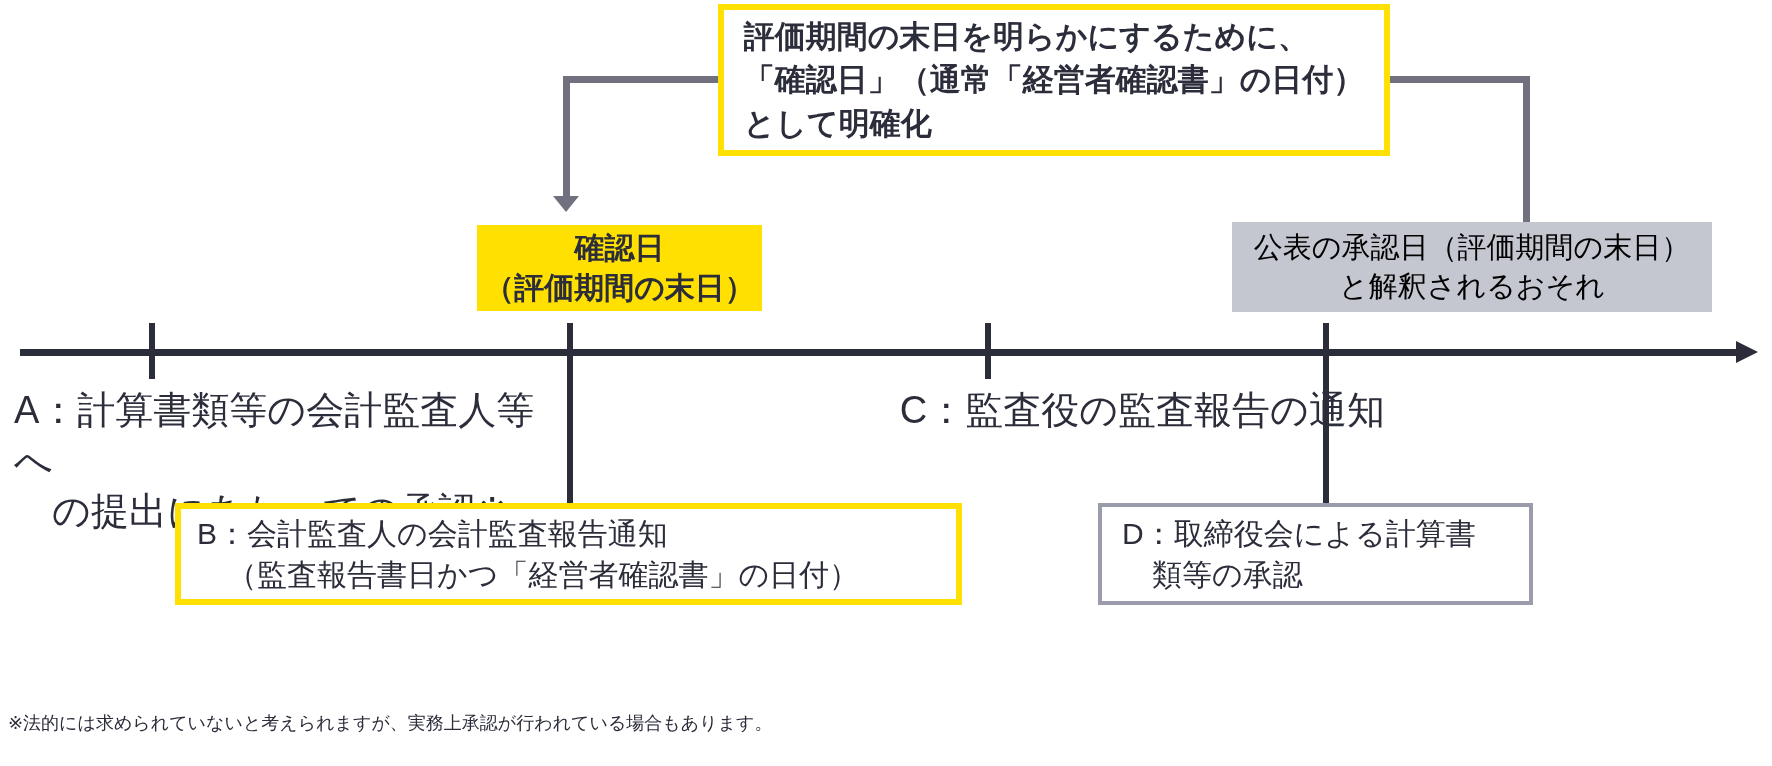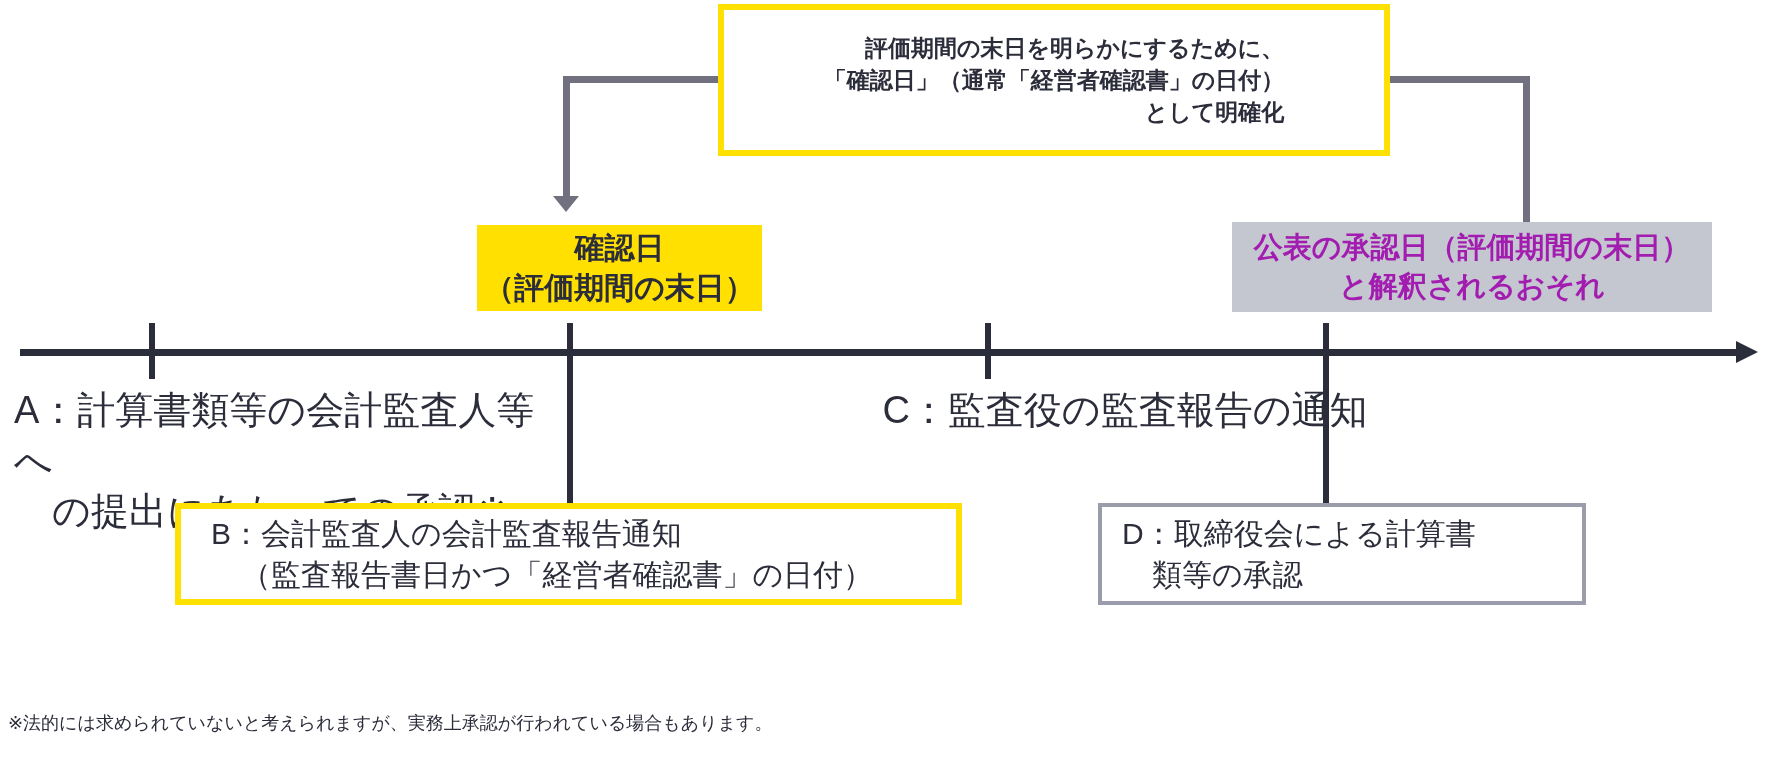--- a/index.html
+++ b/index.html
@@ -30,24 +30,24 @@
     height: 152px;
     border: 6px solid #ffe000;
     background: #ffffff;
     box-sizing: border-box;
     display: flex;
     align-items: center;
     justify-content: center;
     z-index: 6;
   }
   .callout-top .txt {
-    font-size: 23px;
+    font-size: 31px;
     font-weight: bold;
     line-height: 1.40;
-    text-align: right;
+    text-align: left;
     color: #2b2d3a;
     letter-spacing: 0px;
     white-space: pre-line;
   }
 
   
   .box-yellow {
     left: 477px;
     top: 225px;
     width: 285px;
@@ -75,24 +75,24 @@
     width: 480px;
     height: 90px;
     background: #c4c6d0;
     display: flex;
     align-items: center;
     justify-content: center;
     z-index: 6;
   }
   .box-grey .txt {
     font-size: 29px;
-    font-weight: bold;
+    font-weight: normal;
     line-height: 1.35;
     text-align: center;
-    color: #a21caf;
+    color: #000000;
     white-space: pre-line;
   }
 
   
   .conn { background: #70707f; z-index: 4; }
   .conn-arrow {
     position: absolute;
     width: 0; height: 0;
     border-left: 13px solid transparent;
     border-right: 13px solid transparent;
@@ -146,27 +146,26 @@
     display: flex;
     align-items: center;
     z-index: 6;
   }
   .box-outline-yellow .txt {
     font-size: 30px;
     line-height: 1.38;
     color: #2b2d3a;
     white-space: pre-line;
     padding-left: 16px;
-    margin-left: 14px;
   }
 
   .box-outline-grey {
     left: 1098px;
     top: 503px;
-    width: 488px;
+    width: 435px;
     height: 102px;
     border: 4px solid #9a9cab;
     background: #ffffff;
     box-sizing: border-box;
     display: flex;
     align-items: center;
     z-index: 6;
   }
   .box-outline-grey .txt {
     font-size: 30px;
@@ -221,21 +220,21 @@
 
   <div class="abs tick" style="left:567px; top:323px; height:186px;"></div>
 
   <div class="abs tick" style="left:985px; top:323px; height:56px;"></div>
 
   <div class="abs tick" style="left:1323px; top:323px; height:186px;"></div>
 
   <div class="abs axis-label" style="left:14px; top:385px; width:540px; text-align:left;">A：計算書類等の会計監査人等へ
 　の提出にあたっての承認※</div>
 
-  <div class="abs axis-label" style="left:865px; top:385px; width:520px; text-align:center;">C：監査役の監査報告の通知</div>
+  <div class="abs axis-label" style="left:865px; top:385px; width:520px; text-align:right;">C：監査役の監査報告の通知</div>
 
   <div class="abs box-outline-yellow">
     <div class="txt">B：会計監査人の会計監査報告通知
 　（監査報告書日かつ「経営者確認書」の日付）</div>
   </div>
 
   <div class="abs box-outline-grey">
     <div class="txt">D：取締役会による計算書
 　類等の承認</div>
   </div>

